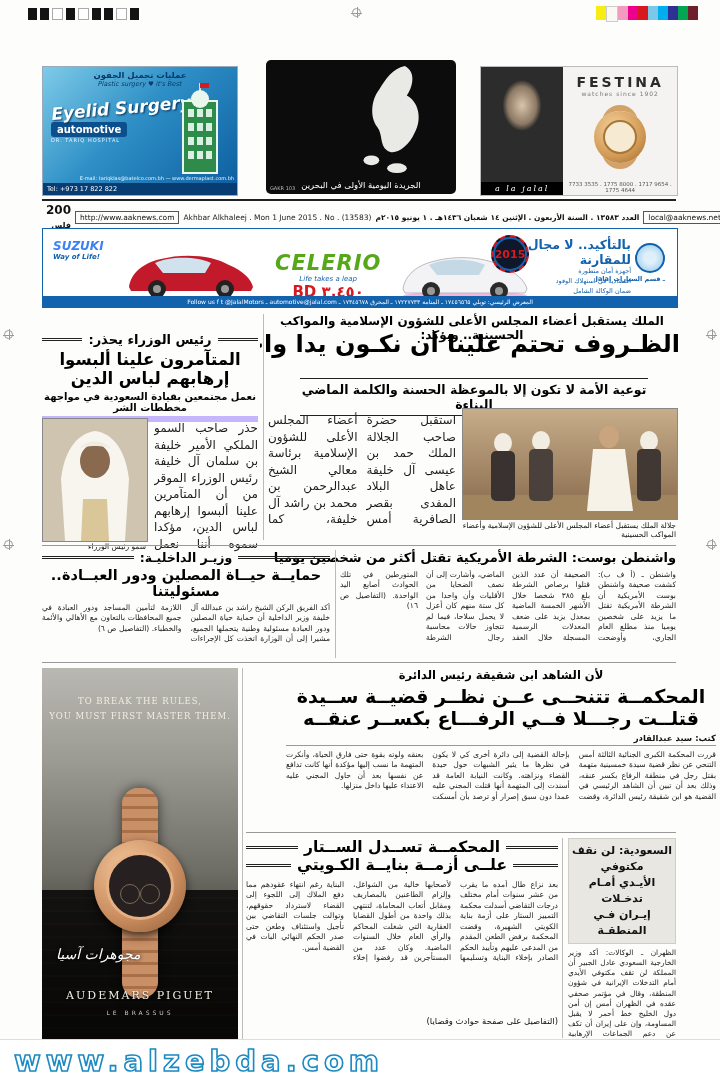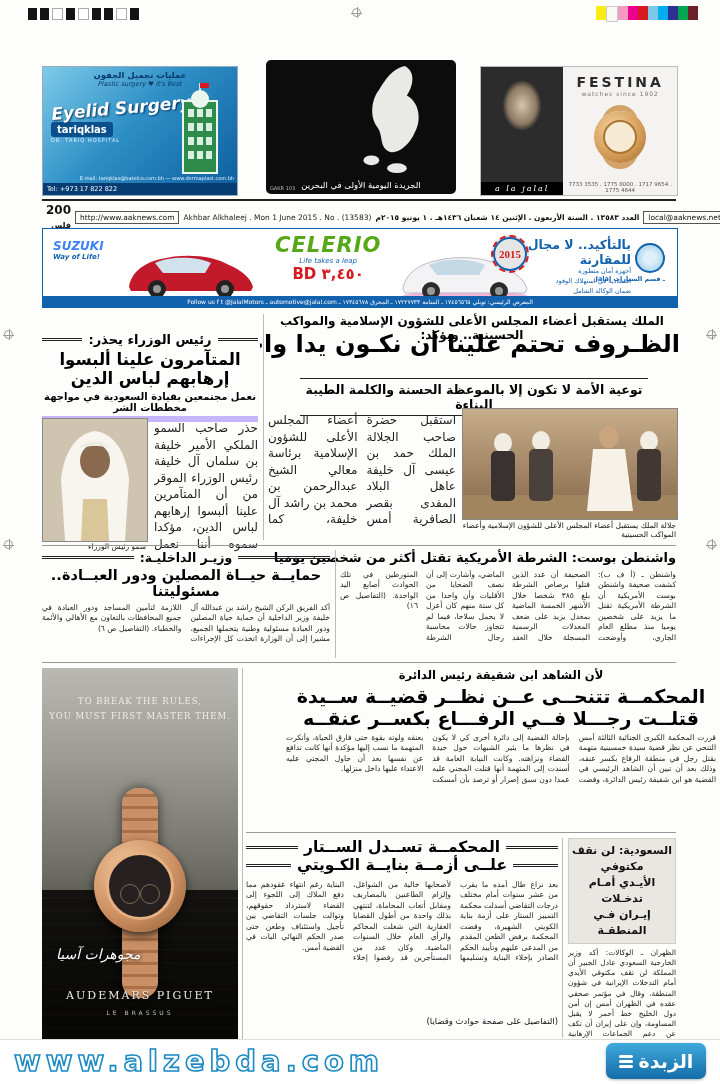--- a/index.html
+++ b/index.html
@@ -54,22 +54,22 @@
   .boxed{border:1px solid #555;font-size:7.5px;padding:1px 4px;white-space:nowrap;}
   .dl-en{font-size:7.5px;color:#222;white-space:nowrap;}
   .dl-ar{font-size:7.5px;font-weight:bold;direction:rtl;white-space:nowrap;}
   
   .ad-suzuki{background:#fff;border:1px solid #1262ae;overflow:hidden;}
   .sz-brand{color:#3b82f6;font-weight:bold;font-size:12px;font-style:italic;}
   .sz-slogan{color:#1262ae;font-size:7px;font-style:italic;font-weight:bold;}
   .sz-model{color:#57a818;font-weight:bold;font-style:italic;font-size:21px;letter-spacing:1px;}
   .sz-tag{color:#1262ae;font-size:7px;font-style:italic;}
   .sz-price{color:#d71920;font-weight:bold;font-size:15px;}
-  .sz-badge{position:absolute;width:34px;height:34px;border-radius:50%;background:#e5e5e5;border:2px dashed #d71920;
-            color:#d71920;font-weight:bold;font-size:11px;display:flex;align-items:center;justify-content:center;box-shadow:0 0 0 2px #1262ae inset;font-family:Liberation Serif, serif;}
+  .sz-badge{position:absolute;width:34px;height:34px;border-radius:50%;background:#0f172a;border:2px dashed #d71920;
+            color:#d71920;font-weight:bold;font-size:11px;display:flex;align-items:center;justify-content:center;box-shadow:0 0 0 2px #1262ae inset;}
   .sz-arbig{color:#1262ae;font-weight:bold;font-size:12.5px;direction:rtl;text-align:right;}
   .sz-arsmall{color:#1262ae;font-size:6.5px;direction:rtl;text-align:right;white-space:pre-line;line-height:1.5;}
   .sz-emblem{width:26px;height:26px;border-radius:50%;border:2px solid #1262ae;background:radial-gradient(circle,#dff0fb 30%,#8fc6e8);}
   .sz-strip{position:absolute;left:0;right:0;bottom:0;background:#1262ae;color:#fff;font-size:6px;text-align:center;padding:2px 0;direction:rtl;}
   .sz-dept{color:#1262ae;font-size:6.5px;font-weight:bold;}
   
   .kick{direction:rtl;font-weight:bold;text-align:center;color:#000;}
   .hl{direction:rtl;font-weight:bold;text-align:center;color:#000;white-space:nowrap;}
   .body{direction:rtl;font-size:12px;line-height:1.38;text-align:justify;color:#1c1c1c;overflow:hidden;}
   .ruled{display:flex;align-items:center;gap:6px;direction:rtl;}
@@ -148,21 +148,21 @@
   </div>
   <div class="abs regdot" style="left:4px;top:330px;"></div>
   <div class="abs regdot" style="right:4px;top:330px;"></div>
   <div class="abs regdot" style="left:4px;top:540px;"></div>
   <div class="abs regdot" style="right:4px;top:540px;"></div>
 
   <div class="abs ad-derma" style="left:42px;top:66px;width:194px;height:128px;">
     <div class="derma-arc">عمليات تجميل الجفون</div>
     <div class="derma-script">Plastic surgery ♥ it's Best</div>
     <div class="derma-head">Eyelid Surgery</div>
-    <div class="derma-brand">tariqklas</div>
+    <div class="derma-brand">automotive</div>
     <div class="derma-hosp">DR. TARIQ HOSPITAL</div>
     <svg class="abs" style="right:6px;top:16px;" width="62" height="92" viewBox="0 0 62 92">
       <rect x="14" y="18" width="34" height="72" fill="#2e8b4a" stroke="#e9f6ee" stroke-width="2"></rect>
       <circle cx="31" cy="16" r="9" fill="#e9f6ee"></circle>
       <rect x="19" y="26" width="6" height="8" fill="#d9efe2"></rect>
         <rect x="28" y="26" width="6" height="8" fill="#d9efe2"></rect>
         <rect x="37" y="26" width="6" height="8" fill="#d9efe2"></rect>
       <rect x="19" y="40" width="6" height="8" fill="#d9efe2"></rect>
         <rect x="28" y="40" width="6" height="8" fill="#d9efe2"></rect>
         <rect x="37" y="40" width="6" height="8" fill="#d9efe2"></rect>
@@ -220,21 +220,21 @@
       <div class="sz-slogan">Way of Life!</div>
     </div>
     <svg class="abs" style="left:78px;top:18px;" width="140" height="52" viewBox="0 0 140 52">
       <path d="M8,40 C10,26 22,16 40,12 C62,6 92,8 108,18 C122,24 130,32 132,40 L130,44 L10,44 Z" fill="#c21a2a"></path>
       <path d="M34,16 C48,9 76,9 90,16 L84,26 L42,26 Z" fill="#cfe2ee"></path>
       <circle cx="36" cy="42" r="9" fill="#222"></circle>
         <circle cx="36" cy="42" r="4" fill="#999"></circle>
       <circle cx="104" cy="42" r="9" fill="#222"></circle>
         <circle cx="104" cy="42" r="4" fill="#999"></circle>
     </svg>
-    <div class="abs" style="left:232px;top:4px;text-align:center;">
+    <div class="abs" style="left:232px;top:22px;text-align:center;">
       <div class="sz-model">CELERIO</div>
       <div class="sz-tag">Life takes a leap</div>
       <div class="sz-price">BD ٣,٤٥٠</div>
     </div>
     <svg class="abs" style="left:352px;top:20px;" width="140" height="52" viewBox="0 0 140 52">
       <ellipse cx="70" cy="47" rx="62" ry="5" fill="#e85faa" opacity="0.45"></ellipse>
       <path d="M8,40 C10,26 22,16 40,12 C62,6 92,8 108,18 C122,24 130,32 132,40 L130,44 L10,44 Z" fill="#f3f3f5" stroke="#b9b9c2"></path>
       <path d="M34,16 C48,9 76,9 90,16 L84,26 L42,26 Z" fill="#c4d8e6"></path>
       <circle cx="36" cy="42" r="9" fill="#2a2a2a"></circle>
         <circle cx="36" cy="42" r="4" fill="#999"></circle>
@@ -248,21 +248,21 @@
 اقتصادية في استهلاك الوقود
 ضمان الوكالة الشامل</div>
     </div>
     <div class="abs sz-emblem" style="right:12px;top:14px;"></div>
     <div class="abs sz-dept" style="right:12px;top:46px;">Jalal ـ قسم السيارات</div>
     <div class="sz-strip">المعرض الرئيسي: توبلي ١٧٤٥٦٥٦٥ ـ المنامة ١٧٢٢٧٧٣٣ ـ المحرق ١٧٣٤٥٦٧٨ ـ automotive@jalal.com ـ Follow us f t @JalalMotors</div>
   </div>
 
   <div class="abs kick" style="left:268px;top:314px;width:408px;font-size:12px;">الملك يستقبل أعضاء المجلس الأعلى للشؤون الإسلامية والمواكب الحسينية.. ويؤكد:</div>
   <div class="abs hl" style="left:260px;top:330px;width:420px;font-size:24px;overflow:hidden;">الظـروف تحتم علينا أن نكـون يدا واحدة</div>
-  <div class="abs hl subbox" style="left:300px;top:378px;width:348px;font-size:12.5px;white-space:normal;">توعية الأمة لا تكون إلا بالموعظة الحسنة والكلمة الطيبة البناءة</div>
+  <div class="abs hl subbox" style="left:300px;top:378px;width:348px;font-size:12.5px;white-space:normal;">توعية الأمة لا تكون إلا بالموعظة الحسنة والكلمة الماضي البناءة</div>
   <div class="abs body cols2" style="left:268px;top:412px;width:188px;height:126px;">استقبل حضرة صاحب الجلالة الملك حمد بن عيسى آل خليفة عاهل البلاد المفدى بقصر الصافرية أمس أعضاء المجلس الأعلى للشؤون الإسلامية برئاسة معالي الشيخ عبدالرحمن بن محمد بن راشد آل خليفة، كما استقبل جلالته رؤساء وأعضاء المواكب الحسينية. وأكد جلالته أن الظروف التي تمر بها المنطقة تحتم علينا جميعا أن نكون يدا واحدة في مواجهة التحديات، وأن توعية الأمة لا تكون إلا بالموعظة الحسنة والكلمة الطيبة البناءة التي تجمع ولا تفرق، مشيدا جلالته بالدور الوطني الذي يقوم به العلماء والخطباء في نشر قيم التسامح والمحبة والتعايش التي عرف بها شعب البحرين عبر تاريخه. (التفاصيل ص ٢)</div>
   <div class="abs photo" style="left:462px;top:408px;width:214px;height:110px;">
     <svg width="214" height="110" viewBox="0 0 214 110" preserveAspectRatio="none">
       <defs>
           <linearGradient id="kg" x1="0" y1="0" x2="0" y2="1">
             <stop offset="0" stop-color="#c7ad8a"></stop>
             <stop offset="1" stop-color="#846749"></stop>
           </linearGradient>
         </defs>
       <rect width="214" height="110" fill="url(#kg)"></rect>
@@ -311,20 +311,21 @@
     <div class="hl" style="font-size:14.5px;white-space:normal;margin-top:2px;">حمايــة حيــاة المصلين ودور العبــادة.. مسئوليتنا</div>
     <div class="body cols2" style="margin-top:4px;height:52px;font-size:7.6px;">أكد الفريق الركن الشيخ راشد بن عبدالله آل خليفة وزير الداخلية أن حماية حياة المصلين ودور العبادة مسئولية وطنية يتحملها الجميع، مشيرا إلى أن الوزارة اتخذت كل الإجراءات اللازمة لتأمين المساجد ودور العبادة في جميع المحافظات بالتعاون مع الأهالي والأئمة والخطباء. (التفاصيل ص ٦)</div>
   </div>
 
   <div class="hline" style="left:42px;top:662px;width:634px;"></div>
 
   <div class="abs" style="left:246px;top:668px;width:430px;height:162px;margin-left:40px;">
     <div class="kick" style="font-size:11.5px;">لأن الشاهد ابن شقيقة رئيس الدائرة</div>
     <div class="hl" style="font-size:19px;margin-top:3px;">المحكمــة تتنحــى عــن نظــر قضيــة ســيدة</div>
     <div class="hl" style="font-size:19px;">قتلــت رجـــلا فــي الرفـــاع بكســر عنقــه</div>
+    <div class="byline" style="margin-top:4px;border-bottom:1px solid #999;padding-bottom:2px;">كتب: سيد عبدالقادر</div>
     <div class="body cols3" style="margin-top:4px;height:78px;font-size:7.6px;">قررت المحكمة الكبرى الجنائية الثالثة أمس التنحي عن نظر قضية سيدة خمسينية متهمة بقتل رجل في منطقة الرفاع بكسر عنقه، وذلك بعد أن تبين أن الشاهد الرئيسي في القضية هو ابن شقيقة رئيس الدائرة، وقضت بإحالة القضية إلى دائرة أخرى كي لا يكون في نظرها ما يثير الشبهات حول حيدة القضاء ونزاهته. وكانت النيابة العامة قد أسندت إلى المتهمة أنها قتلت المجني عليه عمدا دون سبق إصرار أو ترصد بأن أمسكت بعنقه ولوته بقوة حتى فارق الحياة، وأنكرت المتهمة ما نسب إليها مؤكدة أنها كانت تدافع عن نفسها بعد أن حاول المجني عليه الاعتداء عليها داخل منزلها.</div>
   </div>
   <div class="vline" style="left:242px;top:668px;height:372px;"></div>
 
   <div class="abs ap" style="left:42px;top:668px;width:196px;height:372px;">
     <div class="ap-wall"></div>
     <div class="ap-slogan">TO BREAK THE RULES,
 YOU MUST FIRST MASTER THEM.</div>
     <div class="ap-strap"></div>
     <div class="ap-case">
@@ -347,23 +348,15 @@
 
   <div class="abs" style="left:568px;top:838px;width:108px;height:200px;">
     <div class="saudi-hl">السعودية: لن نقف مكتوفي
 الأيـدي أمـام تدخـلات
 إيـران فـي المنطقـة</div>
     <div class="body" style="margin-top:4px;height:138px;font-size:7.4px;">الظهران ـ الوكالات: أكد وزير الخارجية السعودي عادل الجبير أن المملكة لن تقف مكتوفي الأيدي أمام التدخلات الإيرانية في شؤون المنطقة، وقال في مؤتمر صحفي عقده في الظهران أمس إن أمن دول الخليج خط أحمر لا يقبل المساومة، وإن على إيران أن تكف عن دعم الجماعات الإرهابية وزعزعة الاستقرار، مشددا على أن دول المنطقة قادرة على حماية أمنها ومكتسباتها وأن الحوار لن يكون إلا وفق مبادئ حسن الجوار وعدم التدخل في الشؤون الداخلية.</div>
   </div>
 
   <div class="banner">
     <div class="bn-url">www.alzebda.com</div>
-    <div class="bn-logo">
-      <span class="bn-bars">
-          <i></i>
-          <i></i>
-          <i></i>
-        </span>
-      <b>الزبدة</b>
-    </div>
   </div>
 
 </div>
 
 </body></html>

